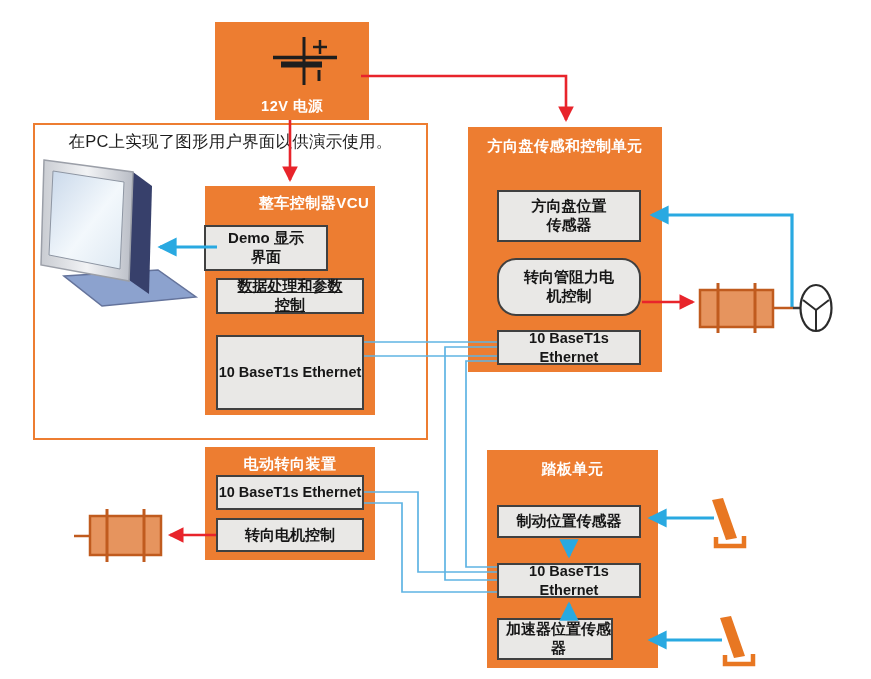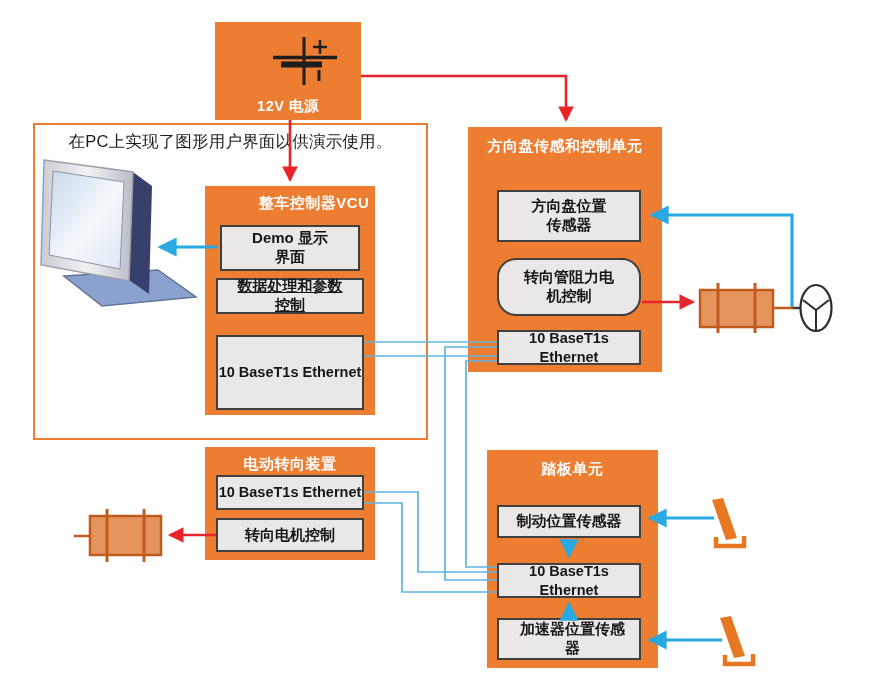--- a/index.html
+++ b/index.html
@@ -27,32 +27,32 @@
     position:absolute;left:0;right:0;top:6px;text-align:center;
     color:#1c1c1c;font-size:16.5px;font-weight:500;letter-spacing:0.2px;
   }
   svg.overlay{position:absolute;left:0;top:0;pointer-events:none;}
 </style>
 </head>
 <body>
 
 <div class="canvas">
 
-  <div class="obox" style="left:215px;top:22px;width:146px;height:98px;">
+  <div class="obox" style="left:215px;top:22px;width:146px;height:98px;padding-left:8px;">
     <div class="otitle" style="bottom:4px;font-size:14.5px;">12V 电源</div>
   </div>
 
   <div class="pc-frame">
     <div class="pc-note">在PC上实现了图形用户界面以供演示使用。</div>
   </div>
 
   <div class="obox" style="left:205px;top:186px;width:170px;height:229px;">
     <div class="otitle" style="top:8px;margin-left:48px;">整车控制器VCU</div>
   </div>
-  <div class="gbox" style="left:220px;top:225px;width:140px;height:46px;">Demo 显示
+  <div class="gbox" style="left:204px;top:225px;width:124px;height:46px;">Demo 显示
 界面</div>
   <div class="gbox" style="left:216px;top:278px;width:148px;height:36px;text-decoration:underline;">数据处理和参数
 控制</div>
   <div class="gbox eth" style="left:216px;top:335px;width:148px;height:75px;">10 BaseT1s Ethernet</div>
 
   <div class="obox" style="left:468px;top:127px;width:194px;height:245px;">
     <div class="otitle" style="top:10px;">方向盘传感和控制单元</div>
   </div>
   <div class="gbox" style="left:497px;top:190px;width:144px;height:52px;">方向盘位置
 传感器</div>
@@ -64,21 +64,21 @@
     <div class="otitle" style="top:8px;">电动转向装置</div>
   </div>
   <div class="gbox eth" style="left:216px;top:475px;width:148px;height:35px;">10 BaseT1s Ethernet</div>
   <div class="gbox" style="left:216px;top:518px;width:148px;height:34px;">转向电机控制</div>
 
   <div class="obox" style="left:487px;top:450px;width:171px;height:218px;">
     <div class="otitle" style="top:10px;">踏板单元</div>
   </div>
   <div class="gbox" style="left:497px;top:505px;width:144px;height:33px;">制动位置传感器</div>
   <div class="gbox eth" style="left:497px;top:563px;width:144px;height:35px;">10 BaseT1s Ethernet</div>
-  <div class="gbox" style="left:497px;top:618px;width:144px;height:42px;padding-left:7px;">加速器位置传感
+  <div class="gbox" style="left:497px;top:618px;width:116px;height:42px;padding-left:7px;">加速器位置传感
 器</div>
 
   <svg class="overlay" width="871" height="679" viewBox="0 0 871 679">
     <defs>
       <marker id="mr" markerWidth="7" markerHeight="7" refX="5.2" refY="3" orient="auto" markerUnits="strokeWidth">
         <path d="M0,0L6,3L0,6z" fill="#E8242B"></path>
       </marker>
       <marker id="mb" markerWidth="7" markerHeight="7" refX="5.2" refY="3" orient="auto" markerUnits="strokeWidth">
         <path d="M0,0L6,3L0,6z" fill="#29A9E1"></path>
       </marker>

